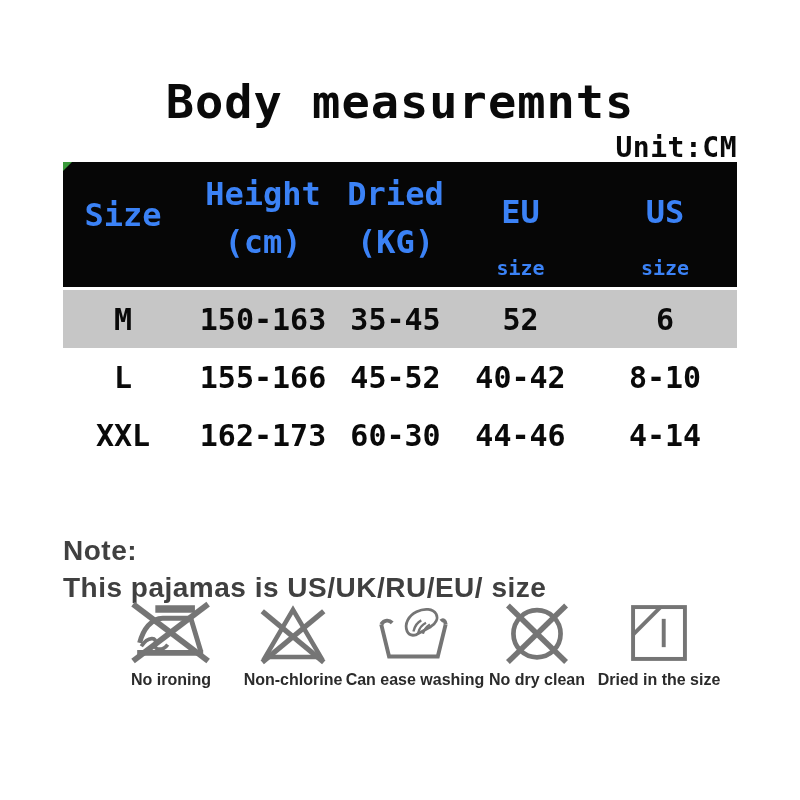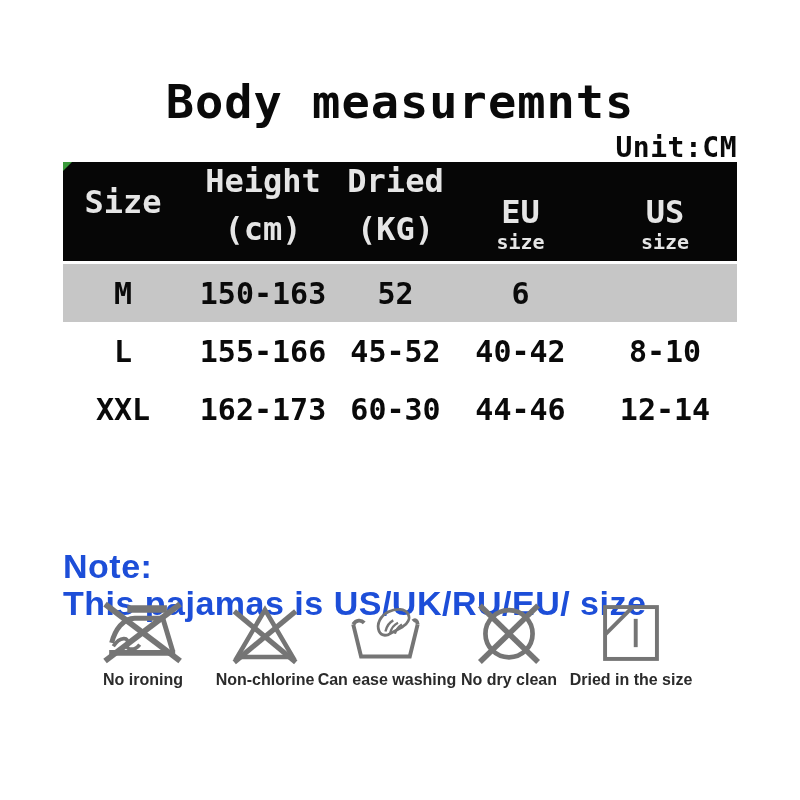--- a/index.html
+++ b/index.html
@@ -12,21 +12,21 @@
     position:absolute; top:74px; left:0; width:800px; text-align:center;
     font-size:47px; font-weight:bold; letter-spacing:1px; white-space:nowrap;
   }
   .unit {
     position:absolute; top:131px; right:63px;
     font-size:28px; font-weight:bold; letter-spacing:0.5px;
   }
 
   .size-table { position:absolute; top:162px; left:63px; width:674px; }
   .thead {
-    background:#060606; color:#e5e5e5; height:99px; position:relative;
+    background:#060606; color:#3b82f6; height:125px; position:relative;
     display:grid; grid-template-columns:120px 160px 105px 145px 144px;text-align:center;
   }
   .corner-tri {
     position:absolute; top:0; left:0; width:0; height:0;
     border-top:9px solid #3a9a3a; border-right:9px solid transparent;
   }
   .th { display:flex; flex-direction:column; align-items:center; justify-content:center; font-weight:bold; }
   .th .main { font-size:32px; line-height:36px; }
   .th .sub  { font-size:20px; line-height:22px; }
   .th.two { gap:12px; padding-bottom:14px; }
@@ -35,28 +35,28 @@
 
   .tgap { height:3px; background:#ffffff; }
   .trow {
     height:58px; display:grid; grid-template-columns:120px 160px 105px 145px 144px;
     align-items:center; font-size:30px; font-weight:bold;
   }
   .trow div { text-align:center; white-space:nowrap; }
   .trow.alt { background:#c6c6c6; }
 
   .note {
-    position:absolute; left:63px; top:548px;
+    position:absolute; left:63px; top:532px;
     font-family:"Liberation Sans", sans-serif; font-weight:bold;
-    font-size:34px; line-height:37px; letter-spacing:0.5px; color:#1d4ed8;
+    font-size:28px; line-height:37px; letter-spacing:0.5px; color:#404040;
   }
 
   .care {
-    position:absolute; left:71px; top:600px; width:632px;
-    display:flex; justify-content:center;
+    position:absolute; left:88px; top:600px; width:632px;
+    display:flex; justify-content:flex-end;
   }
   .care-item { width:122px; display:flex; flex-direction:column; align-items:center; }
   .care-item svg { height:66px; display:block; }
   .cicon line, .cicon path, .cicon rect, .cicon circle {
     stroke:#757575; fill:none; stroke-linecap:butt; stroke-linejoin:miter;
   }
   .care-label {
     margin-top:5px; font-family:"Liberation Sans", sans-serif;
     font-size:16px; font-weight:bold; color:#2b2b2b; white-space:nowrap;
   }
@@ -89,36 +89,37 @@
       <span class="main">US</span>
       <span class="sub">size</span>
     </div>
   </div>
 
   <div class="tgap"></div>
 
   <div class="trow alt">
     <div>M</div>
     <div>150-163</div>
+    <div>35-45</div>
     <div>52</div>
     <div>6</div>
   </div>
   <div class="trow">
     <div>L</div>
     <div>155-166</div>
     <div>45-52</div>
     <div>40-42</div>
     <div>8-10</div>
   </div>
   <div class="trow">
     <div>XXL</div>
     <div>162-173</div>
     <div>60-30</div>
     <div>44-46</div>
-    <div>12-14</div>
+    <div>4-14</div>
   </div>
 </div>
 
 <div class="note">
   <div>Note:</div>
   <div>This pajamas is US/UK/RU/EU/ size</div>
 </div>
 
 <div class="care">
 

